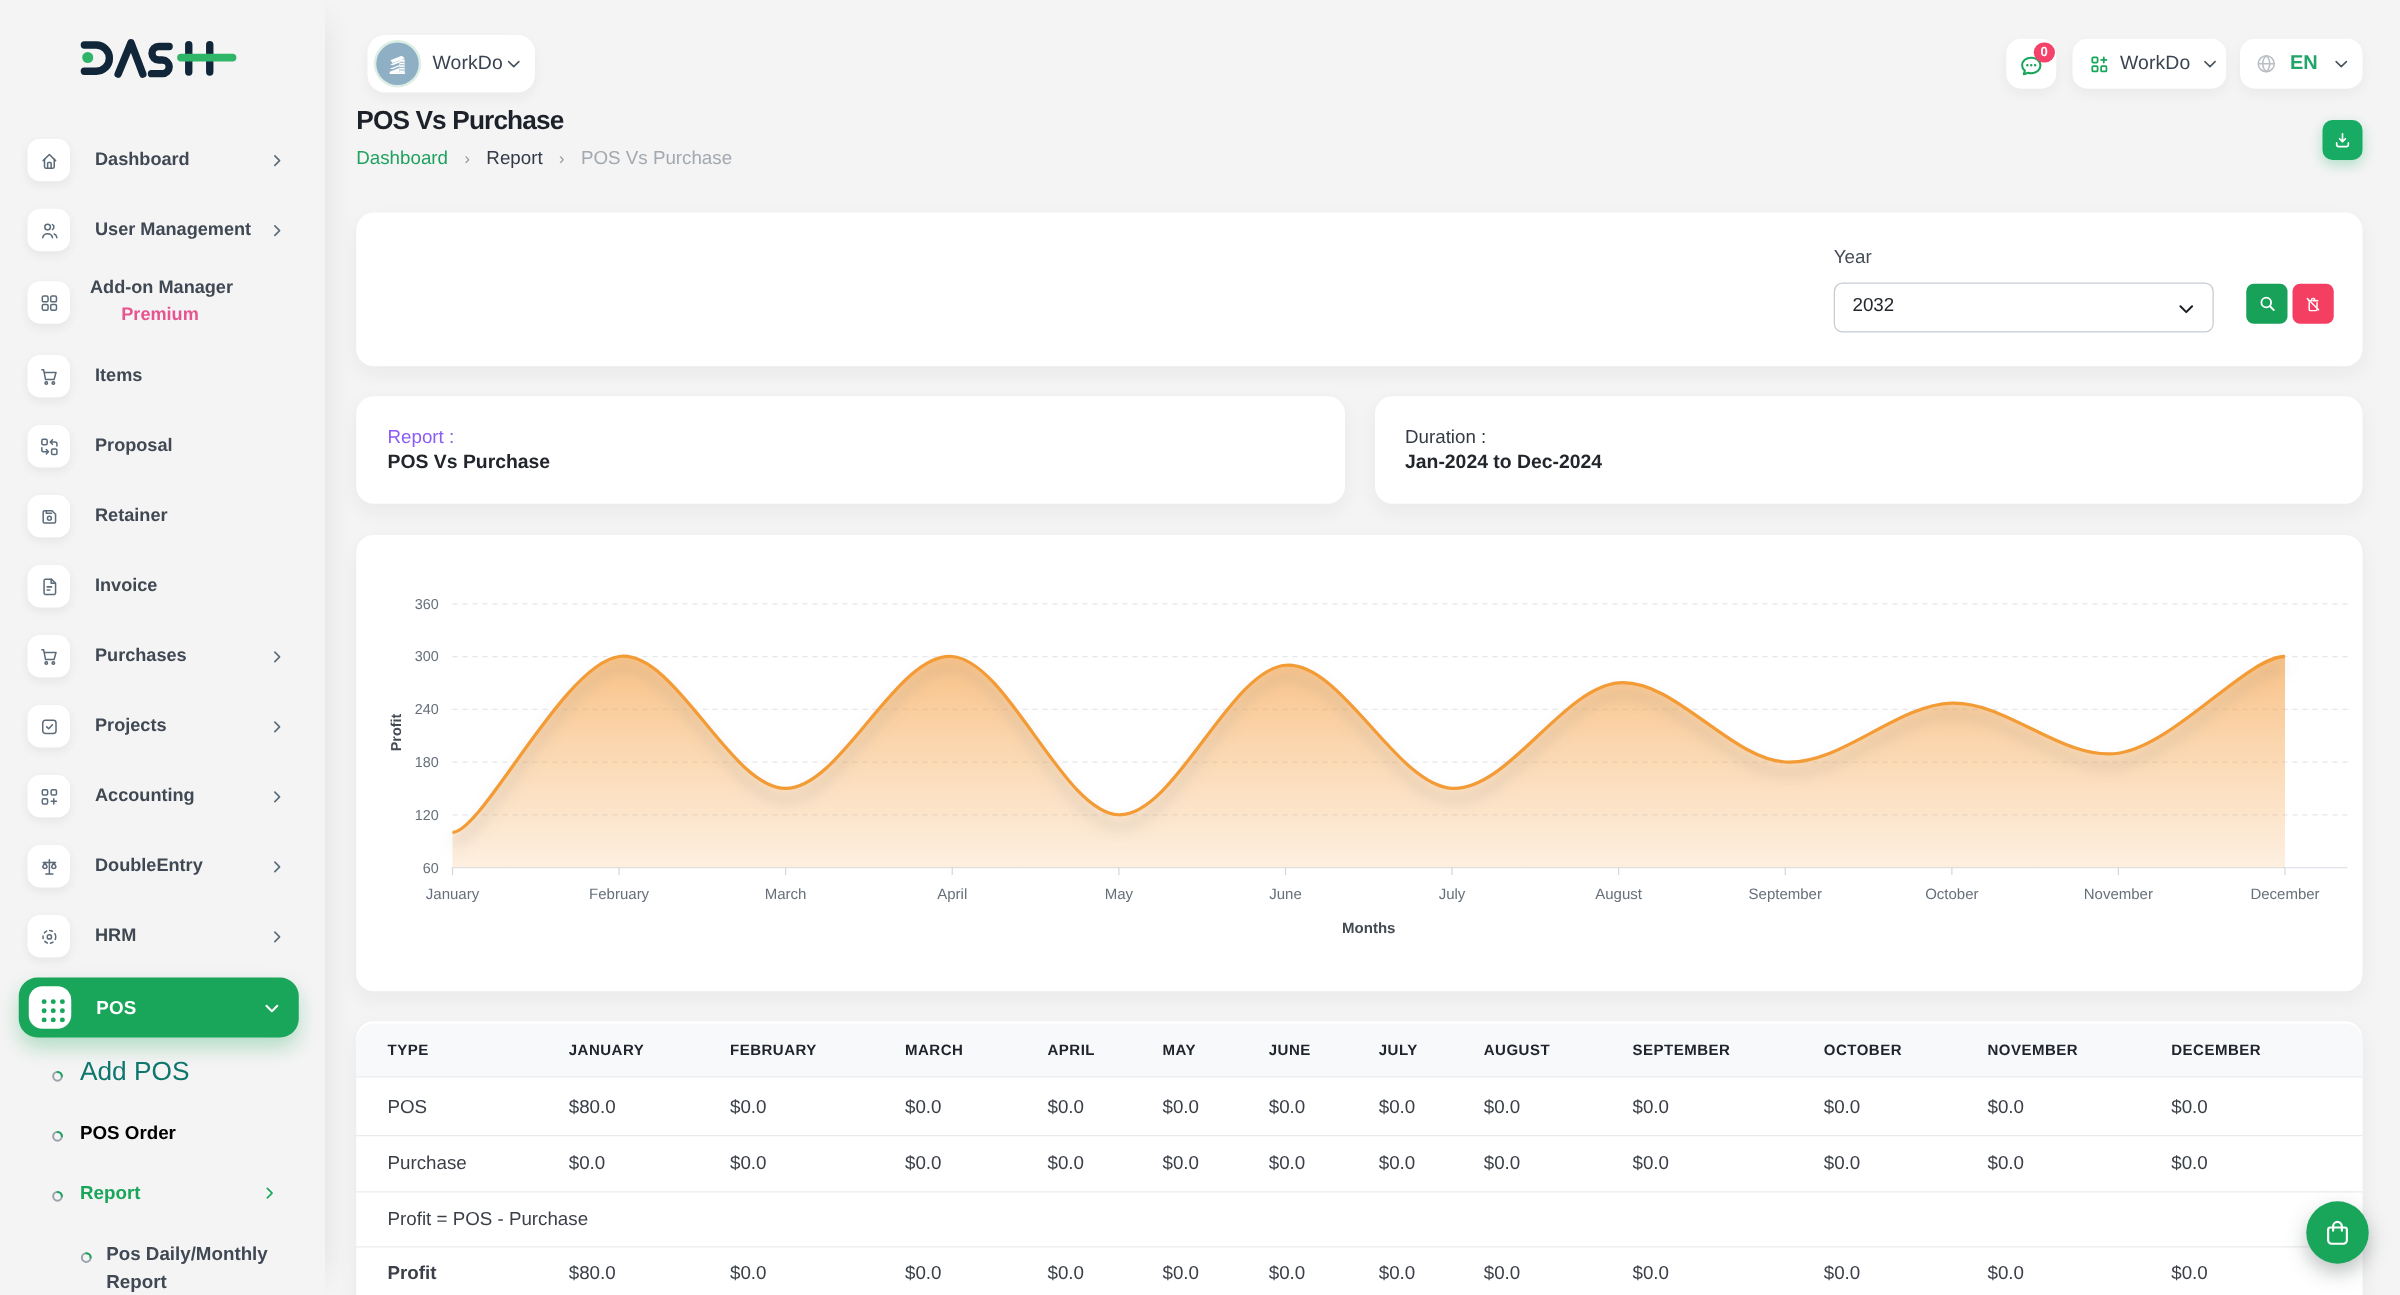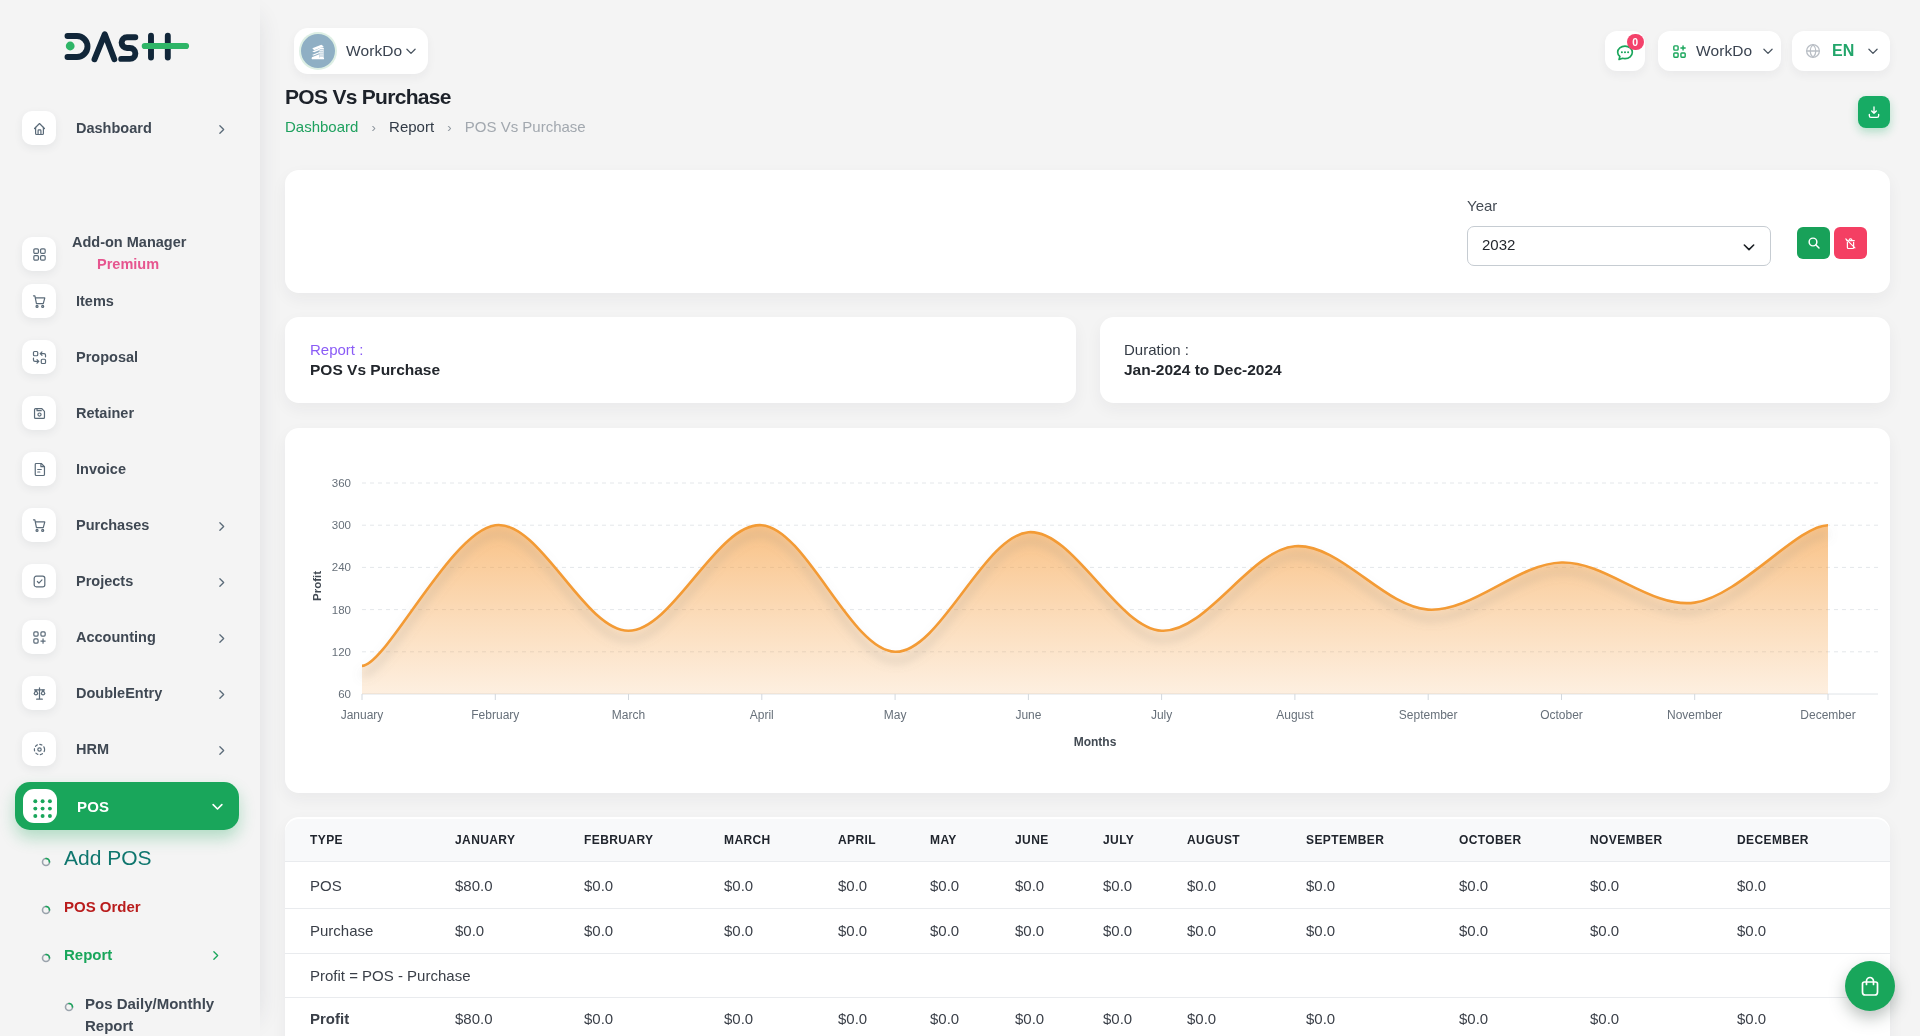--- a/index.html
+++ b/index.html
@@ -35,21 +35,35 @@
           <path d="M5 12 12 5l7 7"></path>
           <path d="M6.5 10.5V19a1.5 1.5 0 0 0 1.5 1.5h8a1.5 1.5 0 0 0 1.5-1.5v-8.5"></path>
           <path d="M10 20v-5a1 1 0 0 1 1-1h2a1 1 0 0 1 1 1v5"></path>
         </svg>
       </span>
       <span class="nav-label">Dashboard</span>
       <span class="nav-chev"><svg width="13" height="13" viewBox="0 0 24 24" fill="none" stroke="currentColor" stroke-width="2.4" stroke-linecap="round" stroke-linejoin="round">
           <path d="m9 5 7 7-7 7"></path>
         </svg></span>
     </div>
-<div class="nav-item" style="top:225px;margin-top:12px;">
+<div class="nav-item" style="top:167px;">
+      <span class="nav-icon">
+        <svg width="17" height="17" viewBox="0 0 24 24" fill="none" stroke="currentColor" stroke-width="1.7" stroke-linecap="round" stroke-linejoin="round">
+          <circle cx="10" cy="8" r="3.2"></circle>
+          <path d="M4.5 20c.5-3 2.6-4.5 5.5-4.5s5 1.5 5.5 4.5"></path>
+          <path d="M15.5 5.2a3.2 3.2 0 0 1 0 5.6"></path>
+          <path d="M17.5 15.8c1.6.6 2.6 1.9 3 4.2"></path>
+        </svg>
+      </span>
+      <span class="nav-label">User Management</span>
+      <span class="nav-chev"><svg width="13" height="13" viewBox="0 0 24 24" fill="none" stroke="currentColor" stroke-width="2.4" stroke-linecap="round" stroke-linejoin="round">
+          <path d="m9 5 7 7-7 7"></path>
+        </svg></span>
+    </div>
+<div class="nav-item" style="top:225px;">
       <span class="nav-icon">
         <svg width="17" height="17" viewBox="0 0 24 24" fill="none" stroke="currentColor" stroke-width="1.7" stroke-linecap="round" stroke-linejoin="round">
           <rect x="4" y="4" width="6.5" height="6.5" rx="1.6"></rect>
           <rect x="13.5" y="4" width="6.5" height="6.5" rx="1.6"></rect>
           <rect x="4" y="13.5" width="6.5" height="6.5" rx="1.6"></rect>
           <rect x="13.5" y="13.5" width="6.5" height="6.5" rx="1.6"></rect>
         </svg>
       </span>
       <span class="nav-label" style="top:-12px; left:72px;">Add-on Manager</span>
       <span class="nav-label" style="top:10px; left:97px; color:#e6558f;">Premium</span>
@@ -183,21 +197,21 @@
           <circle cx="10" cy="10" r="7" fill="none" stroke="#9aa3ac" stroke-width="3.2"></circle>
           <path d="M10 3 a7 7 0 0 1 7 7" fill="none" stroke="#19a65b" stroke-width="3.2" stroke-linecap="round"></path>
         </svg></span>
       <span style="position:absolute; left:64px; top:0; height:20px; display:flex; align-items:center; font-size:21px; font-weight:400; color:#0f766e;">Add POS</span>
     </div>
 <div style="position:absolute; left:0; top:896px; width:260px; height:20px;">
       <span style="position:absolute; left:41px; top:5px;"><svg width="10" height="10" viewBox="0 0 20 20">
           <circle cx="10" cy="10" r="7" fill="none" stroke="#9aa3ac" stroke-width="3.2"></circle>
           <path d="M10 3 a7 7 0 0 1 7 7" fill="none" stroke="#19a65b" stroke-width="3.2" stroke-linecap="round"></path>
         </svg></span>
-      <span style="position:absolute; left:64px; top:0; height:20px; display:flex; align-items:center; font-size:15px; font-weight:600; color:#b91c1c;">POS Order</span>
+      <span style="position:absolute; left:64px; top:0; height:20px; display:flex; align-items:center; font-size:15px; font-weight:600; color:#000000;">POS Order</span>
     </div>
 <div style="position:absolute; left:0; top:944px; width:260px; height:20px;">
       <span style="position:absolute; left:41px; top:5px;"><svg width="10" height="10" viewBox="0 0 20 20">
           <circle cx="10" cy="10" r="7" fill="none" stroke="#9aa3ac" stroke-width="3.2"></circle>
           <path d="M10 3 a7 7 0 0 1 7 7" fill="none" stroke="#19a65b" stroke-width="3.2" stroke-linecap="round"></path>
         </svg></span>
       <span style="position:absolute; left:64px; top:0; height:20px; display:flex; align-items:center; font-size:15px; font-weight:700; color:#19a65b;">Report</span>
       <span style="position:absolute; right:38px; top:4px; color:#19a65b;"><svg width="13" height="13" viewBox="0 0 24 24" fill="none" stroke="currentColor" stroke-width="2.4" stroke-linecap="round" stroke-linejoin="round">
           <path d="m9 5 7 7-7 7"></path>
         </svg></span>

